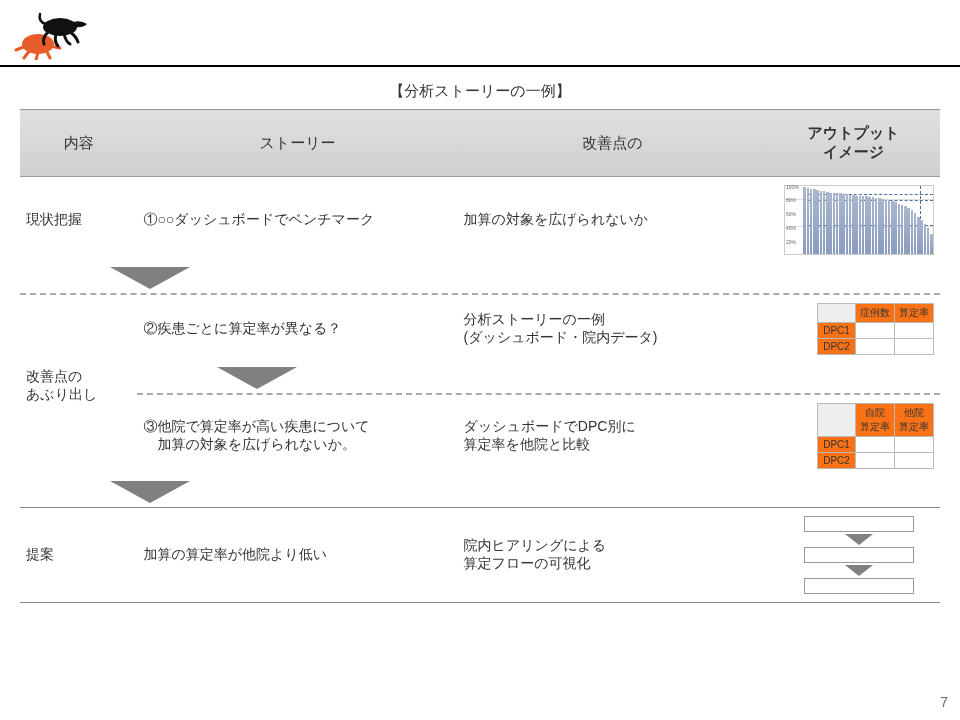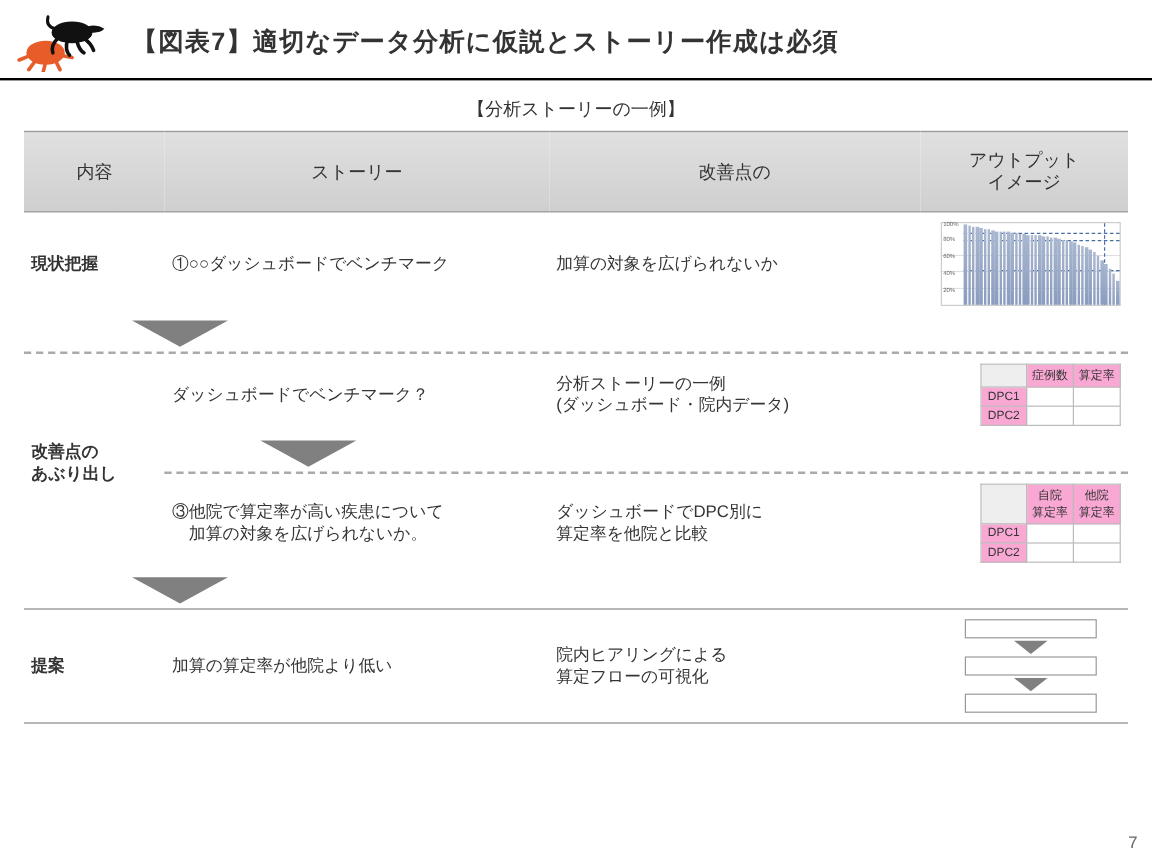--- a/index.html
+++ b/index.html
@@ -49,31 +49,30 @@
     border-top: 1px solid #999;
     border-bottom: 1px solid #999;
     text-align: center;
     font-size: 15px;
     padding: 14px 5px;
     color: #333;
   }
   .col-a { width: 110px; }
   .col-b { width: 300px; }
   .col-c { width: 290px; }
-  .col-d { width: 160px; }
+  .col-d { width: 160px; font-weight: bold; }
   .body-row td {
     font-size: 14px;
     padding: 8px 6px;
     vertical-align: middle;
     color: #343434;
   }
   .row-label {
     font-size: 14px;
     white-space: nowrap;
-    font-weight: bold;
   }
   .dashed-sep {
     border: none;
     border-top: 2px dashed #aaa;
     margin: 0;
   }
   .solid-sep {
     border: none;
     border-top: 1px solid #888;
     margin: 0;
@@ -124,21 +123,21 @@
     margin-left: auto;
   }
   .tiny-table td, .tiny-table th {
     border: 1px solid #bbb;
     padding: 2px 4px;
     min-width: 38px;
     height: 16px;
     text-align: center;
     font-weight: normal;
   }
-  .tiny-table th { background: #f9a8d4; }
+  .tiny-table th { background: #f97316; }
   .tiny-table .corner { background: #eee; }
   
   .flow-diag {
     display: flex; flex-direction: column; align-items: center; gap: 2px;
     margin-left: auto; width: 150px;
   }
   .flow-box {
     width: 110px; height: 16px; border: 1px solid #999; background: #fff;
   }
   .flow-arrow {
@@ -167,21 +166,20 @@
         <path d="M20 40 l-6 8 M28 42 l-2 8 M36 40 l4 8 M16 36 l-10 4 M40 36 l10 2" stroke="#e85c2a" stroke-width="3" fill="none" stroke-linecap="round"></path>
       </g>
       <g fill="#111">
         <ellipse cx="50" cy="17" rx="17" ry="9"></ellipse>
         <path d="M63 12 q8 -2 14 2 q-4 4 -12 3 z"></path>
         <path d="M38 22 q-6 6 -4 12 M46 24 q-2 8 2 12 M54 24 q2 8 6 10 M60 22 q6 4 8 10" stroke="#111" stroke-width="3" fill="none" stroke-linecap="round"></path>
         <path d="M36 14 q-8 -2 -6 -10" stroke="#111" stroke-width="2.5" fill="none" stroke-linecap="round"></path>
       </g>
     </svg>
   </div>
-  <div class="title">【図表7】適切なデータ分析に仮説とストーリー作成は必須</div>
 </div>
 <hr class="hr-top">
 
 <div class="subtitle">【分析ストーリーの一例】</div>
 
 <table class="table">
   <tbody>
       <tr class="thead-row">
     <td class="col-a">内容</td>
     <td class="col-b">ストーリー</td>
@@ -257,21 +255,21 @@
     <div class="arrow-down"></div>
     <hr class="dashed-sep">
   </td>
       </tr>
 
   <tr class="body-row">
     <td rowspan="3" class="row-label">
       <span>改善点の</span><br>
       <span>あぶり出し</span>
     </td>
-    <td>ダッシュボードでベンチマーク？</td>
+    <td>②疾患ごとに算定率が異なる？</td>
     <td>
       <span>分析ストーリーの一例</span><br>
       <span>(ダッシュボード・院内データ)</span>
     </td>
     <td>
       <table class="tiny-table">
         <tbody>
               <tr>
                 <th class="corner"></th>
             <th>症例数</th>

